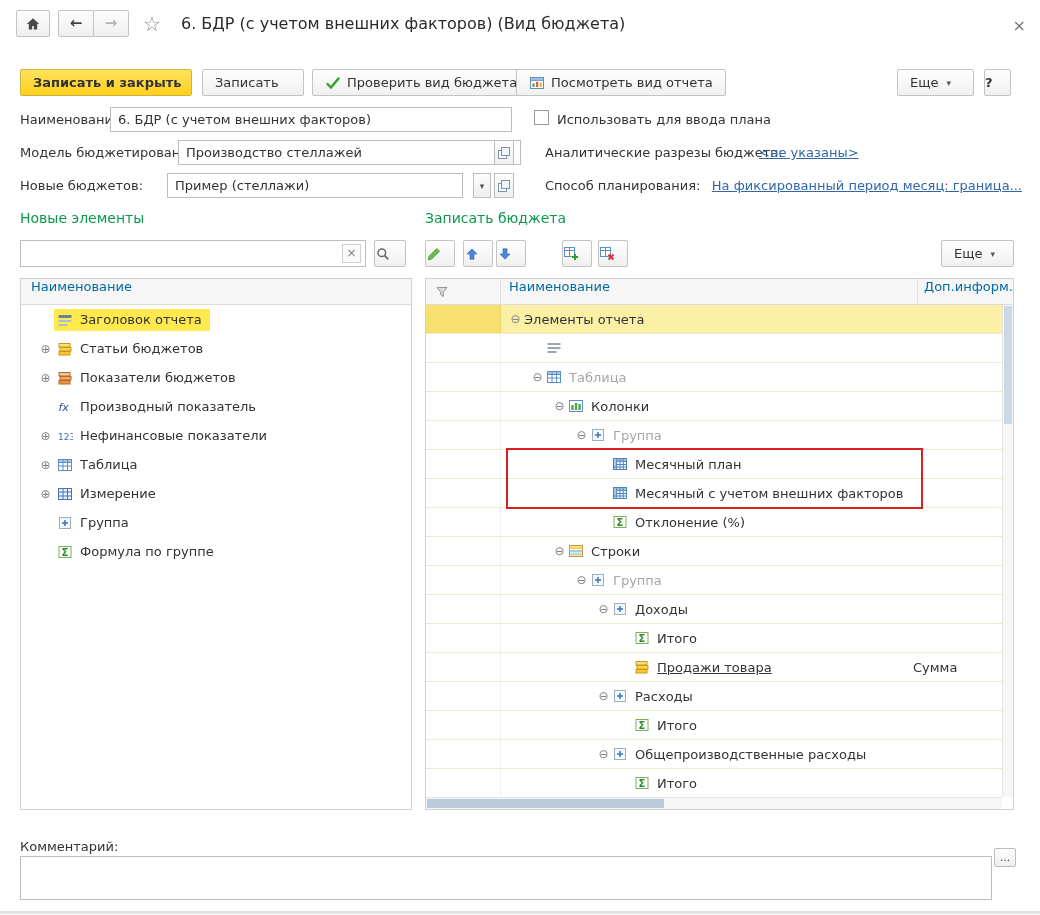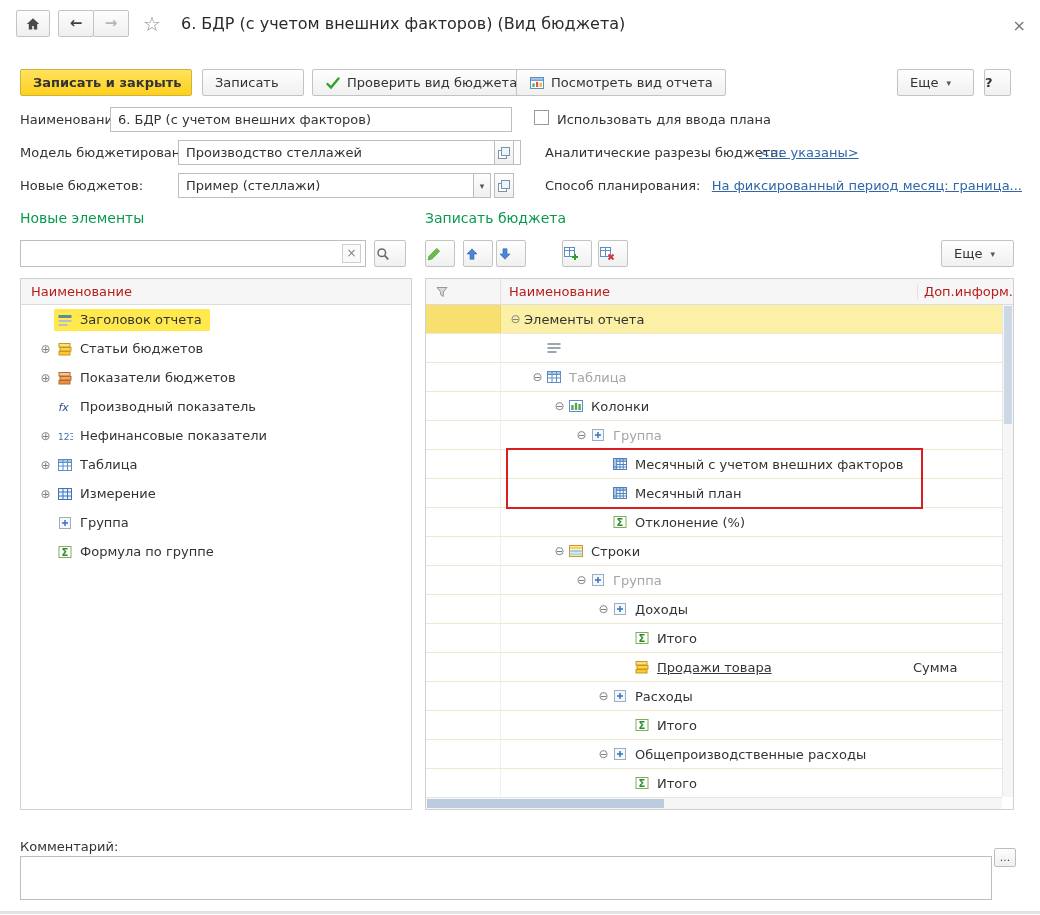--- a/index.html
+++ b/index.html
@@ -37,21 +37,21 @@
 
   
   .search-wrap{position:absolute;left:20px;top:240px;width:346px;height:27px;border:1px solid #bdbdbd;background:#fff;display:flex;align-items:center}
   .search-wrap input{flex:1;border:none;outline:none;height:100%;padding:0 6px;font-size:13px;background:transparent}
   .clear-btn{width:19px;height:19px;margin-right:4px;border:1px solid #cfcfcf;background:#fafafa;color:#808080;font-size:12px;line-height:17px;text-align:center;cursor:pointer;flex:none}
 
   
   .panel{position:absolute;top:278px;height:532px;border:1px solid #d0d0d0;background:#fff;overflow:hidden}
   .lpanel{left:20px;width:392px}
   .rpanel{left:425px;width:589px}
-  .lhead,.thead{height:26px;background:#f6f6f6;border-bottom:1px solid #dcdcdc;display:flex;align-items:center;color:#b91c1c}
+  .lhead,.thead{height:26px;background:#f6f6f6;border-bottom:1px solid #dcdcdc;display:flex;color:#0369a1}
   .lhead{padding-left:10px}
   .thc1{width:75px;height:100%;display:flex;align-items:center;padding-left:8px;border-right:1px solid #e2e2e2;flex:none}
   .thname{flex:1;padding-left:8px;border-right:1px solid #e2e2e2;overflow:hidden;white-space:nowrap}
   .thextra{width:95px;flex:none;padding-left:6px;overflow:hidden;white-space:nowrap}
 
   
   .lrow{display:flex;align-items:center;height:29px;padding-left:16px;cursor:pointer}
   .expand{width:17px;flex:none;color:#828282;font-size:12px;text-align:center;line-height:1}
   .lcontent{display:flex;align-items:center;padding:3px 8px 3px 3px;border-radius:1px}
   .lcontent.selected{background:#ffe94d}
@@ -158,21 +158,21 @@
         <svg viewBox="0 0 16 16">
           <rect x="2.5" y="5.5" width="8" height="8" fill="#fff" stroke="#7a93ab"></rect>
           <rect x="5.5" y="2.5" width="8" height="8" fill="#eef4fa" stroke="#7a93ab"></rect>
         </svg>
       </span>
     </button>
   <span class="flabel" style="left:545px;top:145px">Аналитические разрезы бюджета:</span>
   <span class="link" style="left:759px;top:145px">&lt;не указаны&gt;</span>
 
   <span class="flabel" style="left:20px;top:178px">Новые бюджетов:</span>
-  <div class="tinput" style="left:178px;top:173px;width:296px">
+  <div class="tinput" style="left:167px;top:173px;width:296px">
       <span>Пример (стеллажи)</span>
     </div>
   <button class="side-btn" style="left:473px;top:173px;width:18px">
       <span class="dd-small">▾</span>
     </button>
   <button class="side-btn" style="left:494px;top:173px">
       <span class="svgicon">
         <svg viewBox="0 0 16 16">
           <rect x="2.5" y="5.5" width="8" height="8" fill="#fff" stroke="#7a93ab"></rect>
           <rect x="5.5" y="2.5" width="8" height="8" fill="#eef4fa" stroke="#7a93ab"></rect>
@@ -463,40 +463,40 @@
               <svg viewBox="0 0 16 16">
                 <rect x="1.5" y="2.5" width="13" height="11" fill="#fff" stroke="#4f81bd"></rect>
                 <rect x="1.5" y="2.5" width="13" height="2.8" fill="#a9c6e8" stroke="#4f81bd"></rect>
                 <rect x="1.5" y="2.5" width="3.2" height="11" fill="#a9c6e8" stroke="#4f81bd"></rect>
                 <line x1="8" y1="2.5" x2="8" y2="13.5" stroke="#4f81bd"></line>
                 <line x1="11.2" y1="2.5" x2="11.2" y2="13.5" stroke="#4f81bd"></line>
                 <line x1="4.7" y1="8.5" x2="14.5" y2="8.5" stroke="#4f81bd"></line>
                 <line x1="1.5" y1="11" x2="14.5" y2="11" stroke="#4f81bd"></line>
               </svg>
             </span>
-            <span class="lbl">Месячный с учетом внешних факторов</span>
+            <span class="lbl">Месячный план</span>
           </div>
           <div class="textra"></div>
         </div>
         <div class="trow">
           <div class="tcol1"></div>
           <div class="tname" style="padding-left: 94px;">
             <span class="expand"></span>
             <span class="ticon">
               <svg viewBox="0 0 16 16">
                 <rect x="1.5" y="2.5" width="13" height="11" fill="#fff" stroke="#4f81bd"></rect>
                 <rect x="1.5" y="2.5" width="13" height="2.8" fill="#a9c6e8" stroke="#4f81bd"></rect>
                 <rect x="1.5" y="2.5" width="3.2" height="11" fill="#a9c6e8" stroke="#4f81bd"></rect>
                 <line x1="8" y1="2.5" x2="8" y2="13.5" stroke="#4f81bd"></line>
                 <line x1="11.2" y1="2.5" x2="11.2" y2="13.5" stroke="#4f81bd"></line>
                 <line x1="4.7" y1="8.5" x2="14.5" y2="8.5" stroke="#4f81bd"></line>
                 <line x1="1.5" y1="11" x2="14.5" y2="11" stroke="#4f81bd"></line>
               </svg>
             </span>
-            <span class="lbl">Месячный план</span>
+            <span class="lbl">Месячный с учетом внешних факторов</span>
           </div>
           <div class="textra"></div>
         </div>
         <div class="trow">
           <div class="tcol1"></div>
           <div class="tname" style="padding-left: 94px;">
             <span class="expand"></span>
             <span class="ticon">
               <svg viewBox="0 0 16 16">
                 <rect x="2" y="2.5" width="12" height="11" fill="#fff" stroke="#7fae58"></rect>

